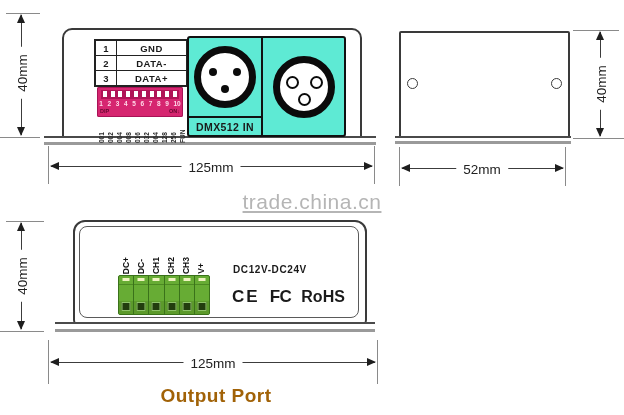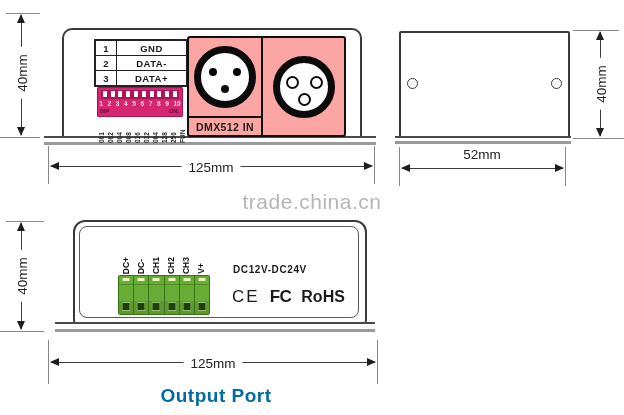--- a/index.html
+++ b/index.html
@@ -29,21 +29,21 @@
   .pt-lbl{flex:1;display:flex;align-items:center;justify-content:center;font-size:9.5px;font-weight:bold;letter-spacing:.5px;}
   .dip{position:absolute;left:97px;top:87px;width:86px;height:30px;background:#d62670;border-radius:2px;
        box-shadow:inset 0 0 0 1px #a81256;}
   .dip-strip{margin:3px 4px 0 4px;height:9px;background:#b01457;display:flex;justify-content:space-around;align-items:flex-start;}
   .dip-toggle{width:4px;height:6px;background:#fff;margin-top:1px;}
   .dip-nums{display:flex;justify-content:space-around;font-size:6.5px;line-height:9px;color:#ffd9e8;font-weight:bold;}
   .dip-foot{display:flex;justify-content:space-between;font-size:5.5px;line-height:6px;color:#66082f;font-weight:bold;padding:0 3px;}
   .addr-row{position:absolute;left:97px;top:116px;width:90px;height:27px;display:flex;justify-content:space-around;}
   .addr{writing-mode:vertical-rl;transform:rotate(180deg);font-size:6.5px;font-weight:bold;color:#2b2b2b;line-height:8px;}
   .xlr-panel{position:absolute;left:187px;top:36px;width:155px;height:97px;border:2px solid #111;
-             border-radius:3px;display:flex;background:#fca5a5;}
+             border-radius:3px;display:flex;background:#5eead4;}
   .xlr-cell{position:relative;flex:1;display:flex;flex-direction:column;}
   .xlr-cell.in-cell{border-right:2px solid #111;}
   .xlr-face{flex:1;position:relative;}
   .ring{position:absolute;left:50%;top:50%;transform:translate(-50%,-50%);width:48px;height:48px;
         border:7px solid #0b0b0b;border-radius:50%;background:#fff;}
   .pin-dot{position:absolute;width:8px;height:8px;background:#0b0b0b;border-radius:50%;}
   .pin-ring{position:absolute;width:9px;height:9px;background:#fff;border:2px solid #0b0b0b;border-radius:50%;}
   .xlr-label{height:17px;border-top:2px solid #111;display:flex;align-items:center;justify-content:center;
              font-weight:bold;font-size:10.5px;letter-spacing:.4px;}
   
@@ -58,27 +58,27 @@
   .t-mid{position:absolute;left:0;right:0;top:8px;border-top:1px solid #4c8a22;}
   .t-low{position:absolute;left:0;right:0;top:25px;bottom:0;background:#5c9a2b;}
   .t-hole{position:absolute;bottom:3px;left:50%;transform:translateX(-50%);width:7px;height:7px;
           background:#223d0e;border:1px solid #8fc46a;}
   .term-labels{position:absolute;left:118px;top:239px;width:90px;height:35px;display:flex;}
   .term-slot{flex:1;display:flex;align-items:flex-end;justify-content:center;}
   .term-slot span{writing-mode:vertical-rl;transform:rotate(180deg);font-size:8.5px;font-weight:bold;color:#111;}
   .dev-title{position:absolute;left:233px;top:238px;font-size:10px;font-weight:bold;letter-spacing:1px;white-space:pre;}
   .dev-volt{position:absolute;left:233px;top:264px;font-size:10px;font-weight:bold;letter-spacing:.6px;}
   .certs{position:absolute;left:232px;top:287px;display:flex;gap:10px;align-items:baseline;}
-  .ce{font-size:17px;font-weight:normal;letter-spacing:2px;}
+  .ce{font-size:17px;font-weight:bold;letter-spacing:2px;}
   .fcc{font-size:17px;font-weight:bold;letter-spacing:-.5px;}
   .rohs{font-size:16px;font-weight:bold;}
   .watermark{position:absolute;left:312px;top:202px;transform:translate(-50%,-50%);font-size:21px;
-             color:#b5b5b5;letter-spacing:.5px;white-space:nowrap;}
+             color:#b5b5b5;letter-spacing:.5px;white-space:nowrap;text-decoration:underline;}
   .caption{position:absolute;left:216px;top:396px;transform:translate(-50%,-50%);font-size:19px;
-           font-weight:bold;color:#0369a1;letter-spacing:.5px;}
+           font-weight:bold;color:#a16207;letter-spacing:.5px;}
 </style>
 </head>
 <body>
 
 <div id="canvas">
 
   <div class="watermark">trade.china.cn</div>
 
   <div class="dev-body" style="left:62px;top:28px;width:296px;height:108px;border-radius:10px 10px 4px 4px;"></div>
   <div class="flange" style="left:44px;top:136px;width:332px;height:4px;"></div>
@@ -196,21 +196,21 @@
     <div class="arr d" style="left:596px;top:128px;"></div>
     <span class="dim-label v" style="left:601px;top:84px;">40mm</span>
   </div>
 
   <div>
     <div class="tick-v" style="left:399px;top:147px;height:39px;"></div>
     <div class="tick-v" style="left:565px;top:147px;height:39px;"></div>
     <div class="hline" style="left:402px;top:168px;width:161px;"></div>
     <div class="arr l" style="left:401px;top:164px;"></div>
     <div class="arr r" style="left:555px;top:164px;"></div>
-    <span class="dim-label" style="left:482px;top:154px;">52mm</span>
+    <span class="dim-label" style="left:482px;top:169px;">52mm</span>
   </div>
 
   <div class="dev-body" style="left:73px;top:220px;width:290px;height:102px;border-radius:12px 12px 6px 6px;"></div>
   <div class="body-inner"></div>
   <div class="flange" style="left:55px;top:322px;width:320px;height:5px;"></div>
 
   <div class="term-labels">
     <div class="term-slot">
       <span>DC+</span>
       </div>

